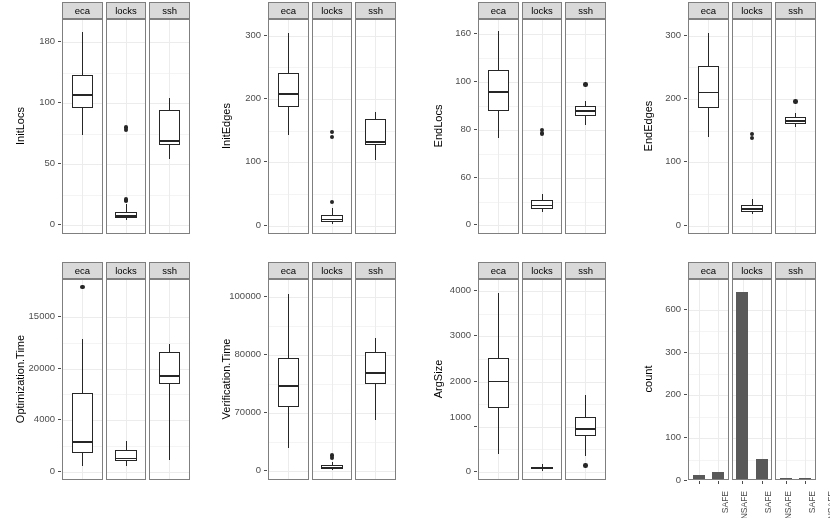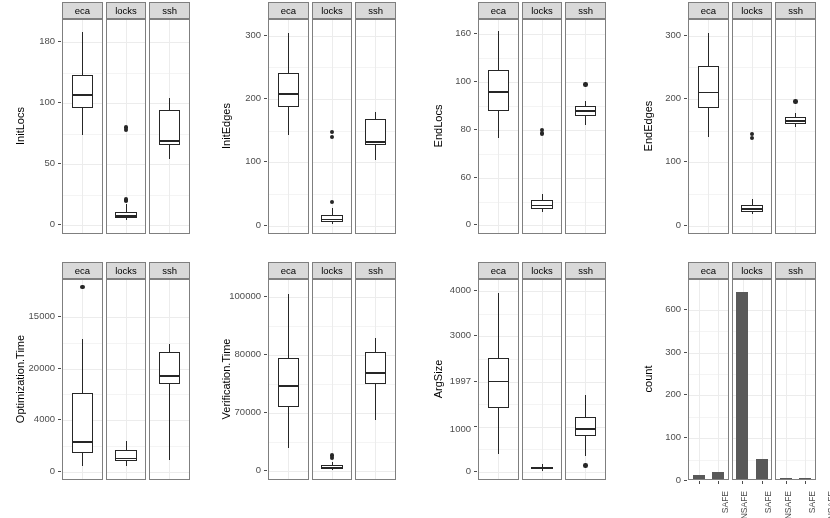--- a/index.html
+++ b/index.html
@@ -467,23 +467,23 @@
             <div class="bp-median" style="left: 8.50667px; width: 21.6533px; top: 92.0468px; height: 1.6px;"></div>
           </div>
         </div>
       </div>
     </div>
     <div class="panelgrid" style="left: 430px; top: 262px; width: 176px; height: 218px;">
       <div class="axis-title vert" style="width: 201px; left: -93.5px; top: 110.5px; text-align: center;">ArgSize</div>
       <div class="ticklabels" style="left: 0px; top: 0px; width: 48px; height: 218px;">
         <div class="ticklabel" style="left: 0px; width: 41px; top: 202.966px;">0</div>
         <div class="tickmark" style="left: 44px; top: 208.966px;"></div>
-        <div class="ticklabel" style="left: 0px; width: 41px; top: 161px;">1000</div>
+        <div class="ticklabel" style="left: 0px; width: 41px; top: 149px;">1000</div>
         <div class="tickmark" style="left: 44px; top: 163.798px;"></div>
-        <div class="ticklabel" style="left: 0px; width: 41px; top: 112.629px;">1997</div>
+        <div class="ticklabel" style="left: 0px; width: 41px; top: 112.629px;">2000</div>
         <div class="tickmark" style="left: 44px; top: 118.629px;"></div>
         <div class="ticklabel" style="left: 0px; width: 41px; top: 67.4607px;">3000</div>
         <div class="tickmark" style="left: 44px; top: 73.4607px;"></div>
         <div class="ticklabel" style="left: 0px; width: 41px; top: 22.2921px;">4000</div>
         <div class="tickmark" style="left: 44px; top: 28.2921px;"></div>
       </div>
       <div class="facets" style="left: 48px; top: 0px; width: 128px; height: 218px; gap: 3px;">
         <div class="facet" style="width: 40.6667px; height: 218px;">
           <div class="strip">eca</div>
           <div class="plotarea">

